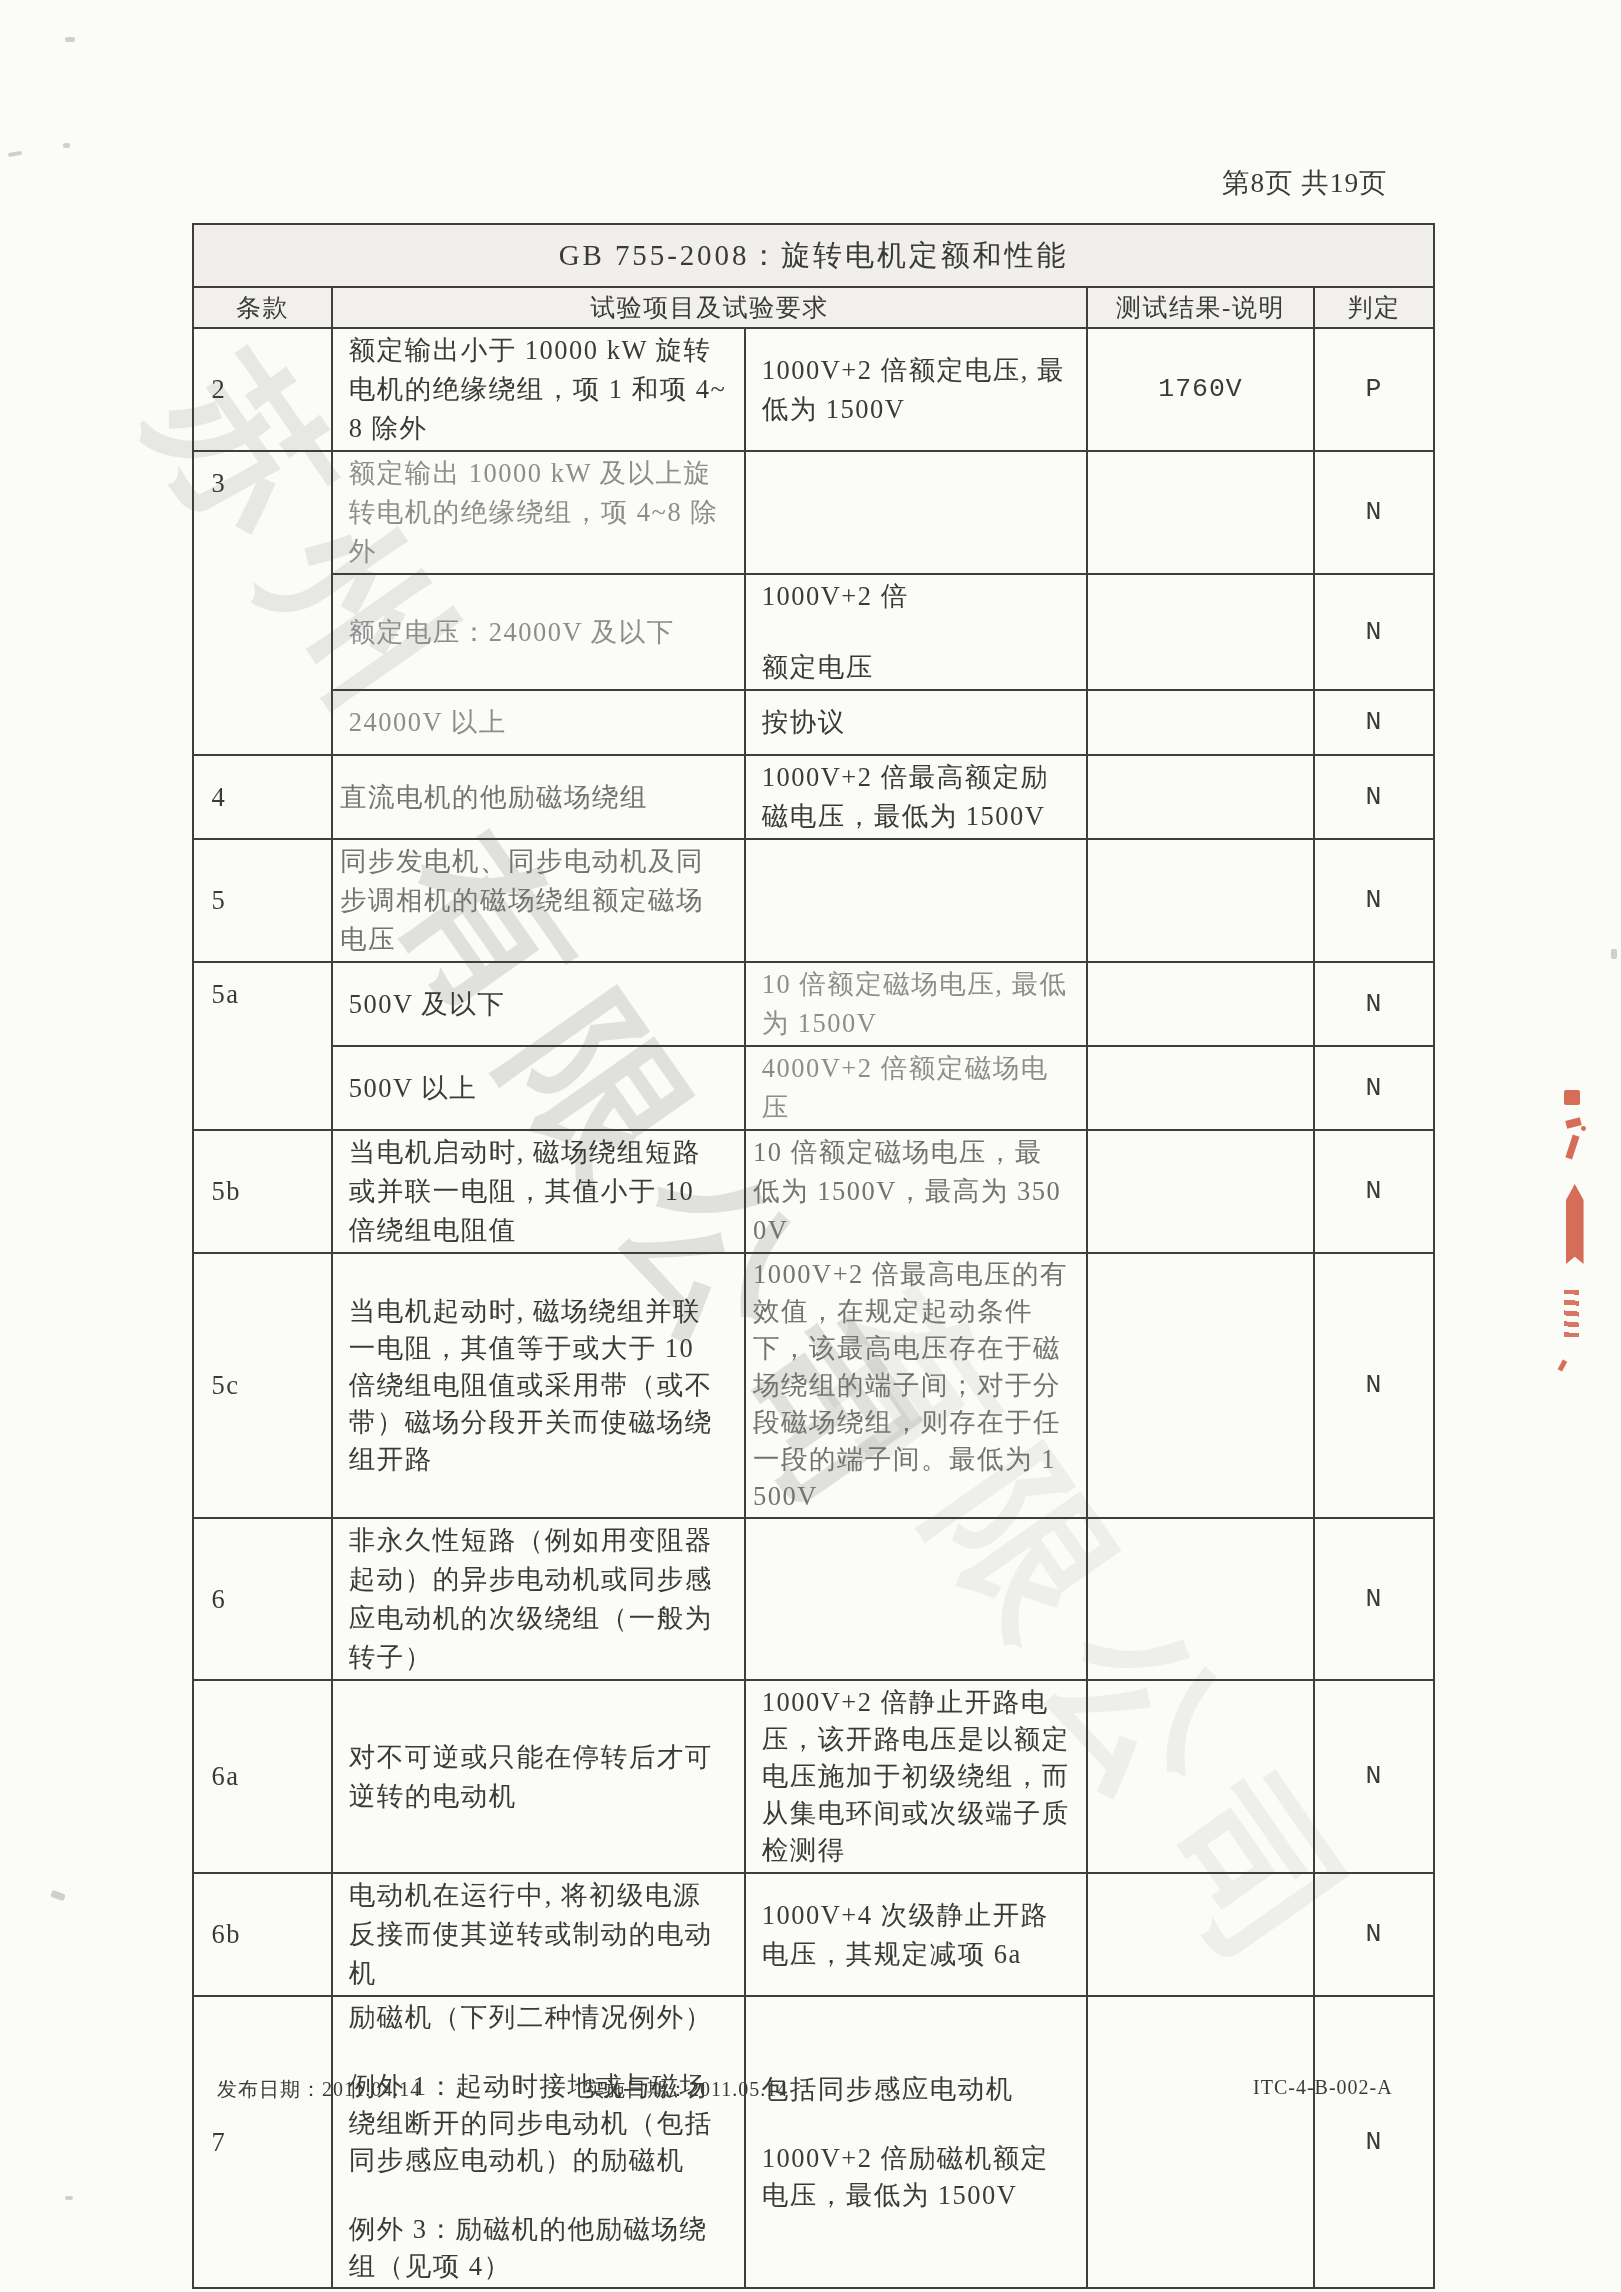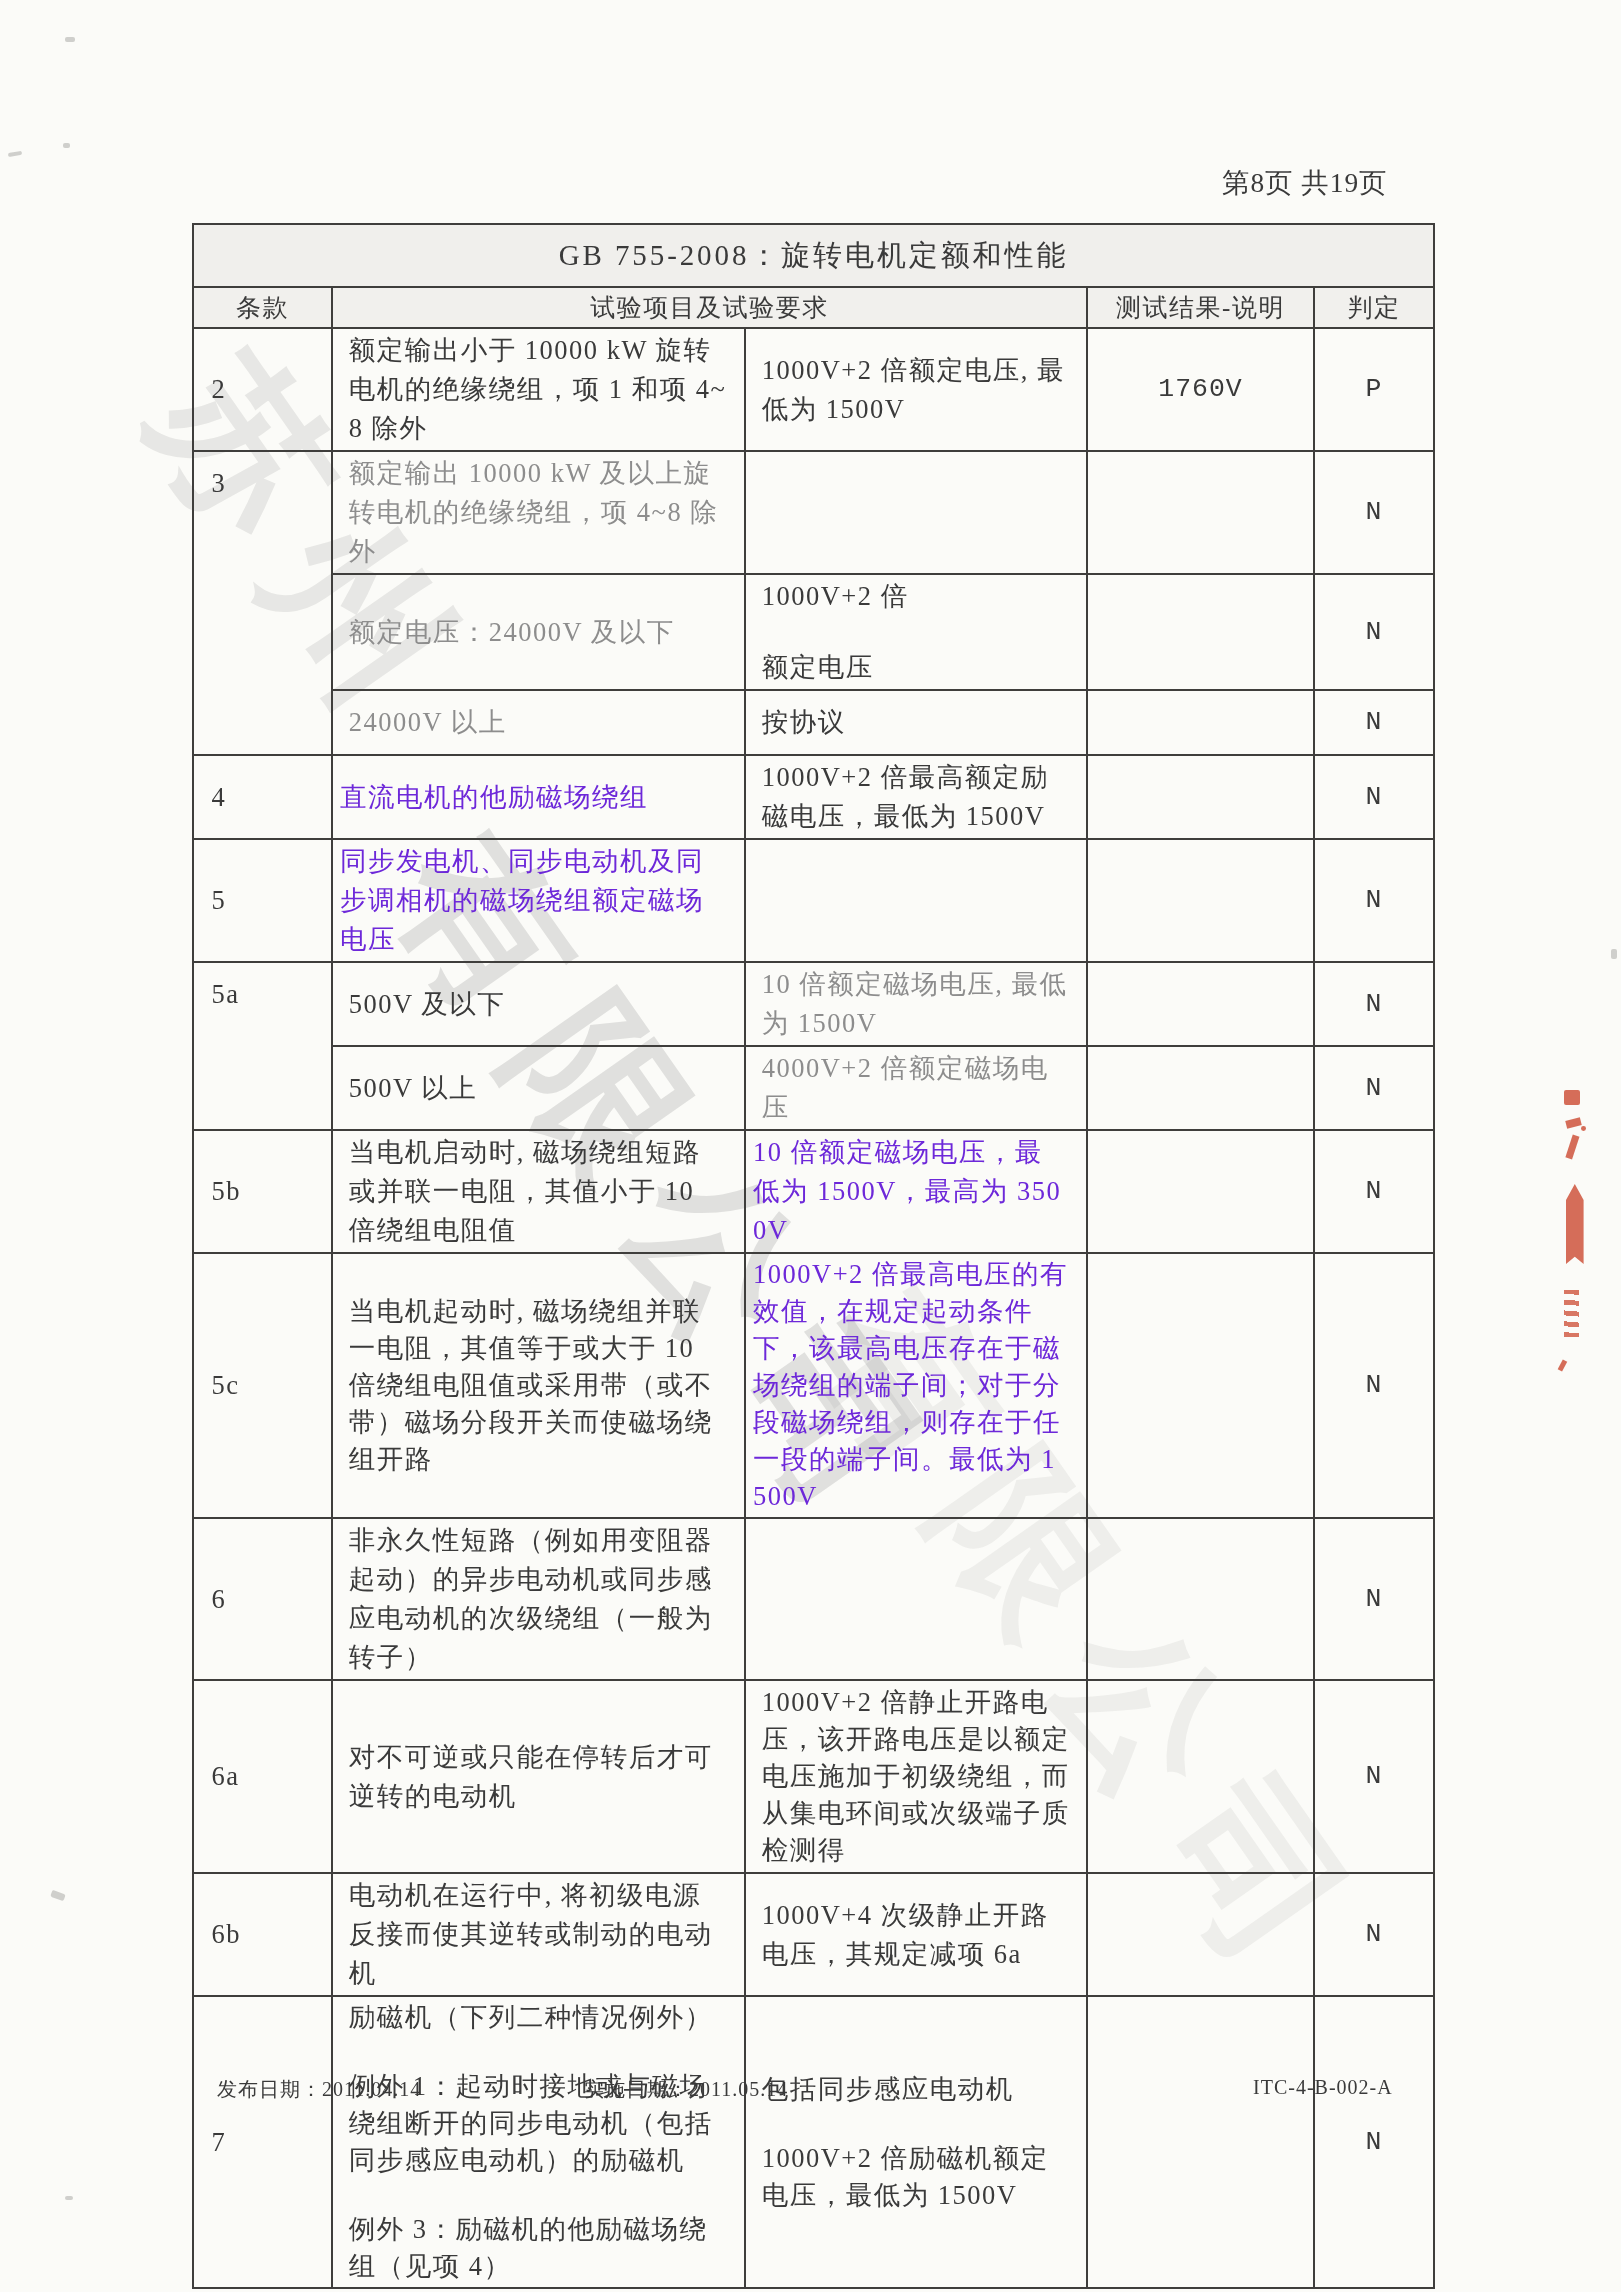--- a/index.html
+++ b/index.html
@@ -27,21 +27,21 @@
   tr.title-row td{text-align:center;font-size:29px;letter-spacing:2.9px;background:#f0efec;
                   border-bottom:2.9px solid #3f3e3c;}
   tr.head-row td{text-align:center;font-size:25px;background:#f1f0ed;padding:0 5.9px;
                  border-bottom:2.9px solid #3f3e3c;}
   td.clause{padding-left:17.6px;}
   td.vtop{vertical-align:top;padding-top:11.8px;}
   td.res,td.verdict{text-align:center;letter-spacing:1px;font-family:Liberation Mono, monospace;}
   td.tight{line-height:37px;}
   .para + .para{margin-top:32px;}
   .faded{color:#8d8d8d;}
-  .dim{color:#6d28d9;padding-left:7px;}
+  .dim{color:#737373;padding-left:7px;}
   
   .stamp{position:absolute;background:#cc4a31;opacity:.8;pointer-events:none;}
   .st-square{left:1564px;top:1090px;width:15.7px;height:14.7px;border-radius:2px;}
   .st-bar1{left:1566px;top:1119px;width:14.7px;height:7.8px;transform:rotate(-14deg);}
   .st-bar2{left:1569px;top:1135px;width:6.9px;height:23.5px;transform:rotate(18deg);}
   .st-dot{left:1581px;top:1126px;width:4.9px;height:4.9px;border-radius:50%;}
   .st-pencil{left:1566px;top:1184px;width:17.6px;height:80px;
              clip-path:polygon(50% 0,100% 20%,100% 100%,50% 91%,0 100%,0 20%);}
   .st-glyph{left:1564px;top:1290px;width:14.7px;height:47px;background:
             repeating-linear-gradient(5deg,#cc4a31 0 4.9px,rgba(0,0,0,0) 4.9px 10.8px);opacity:.75;}

